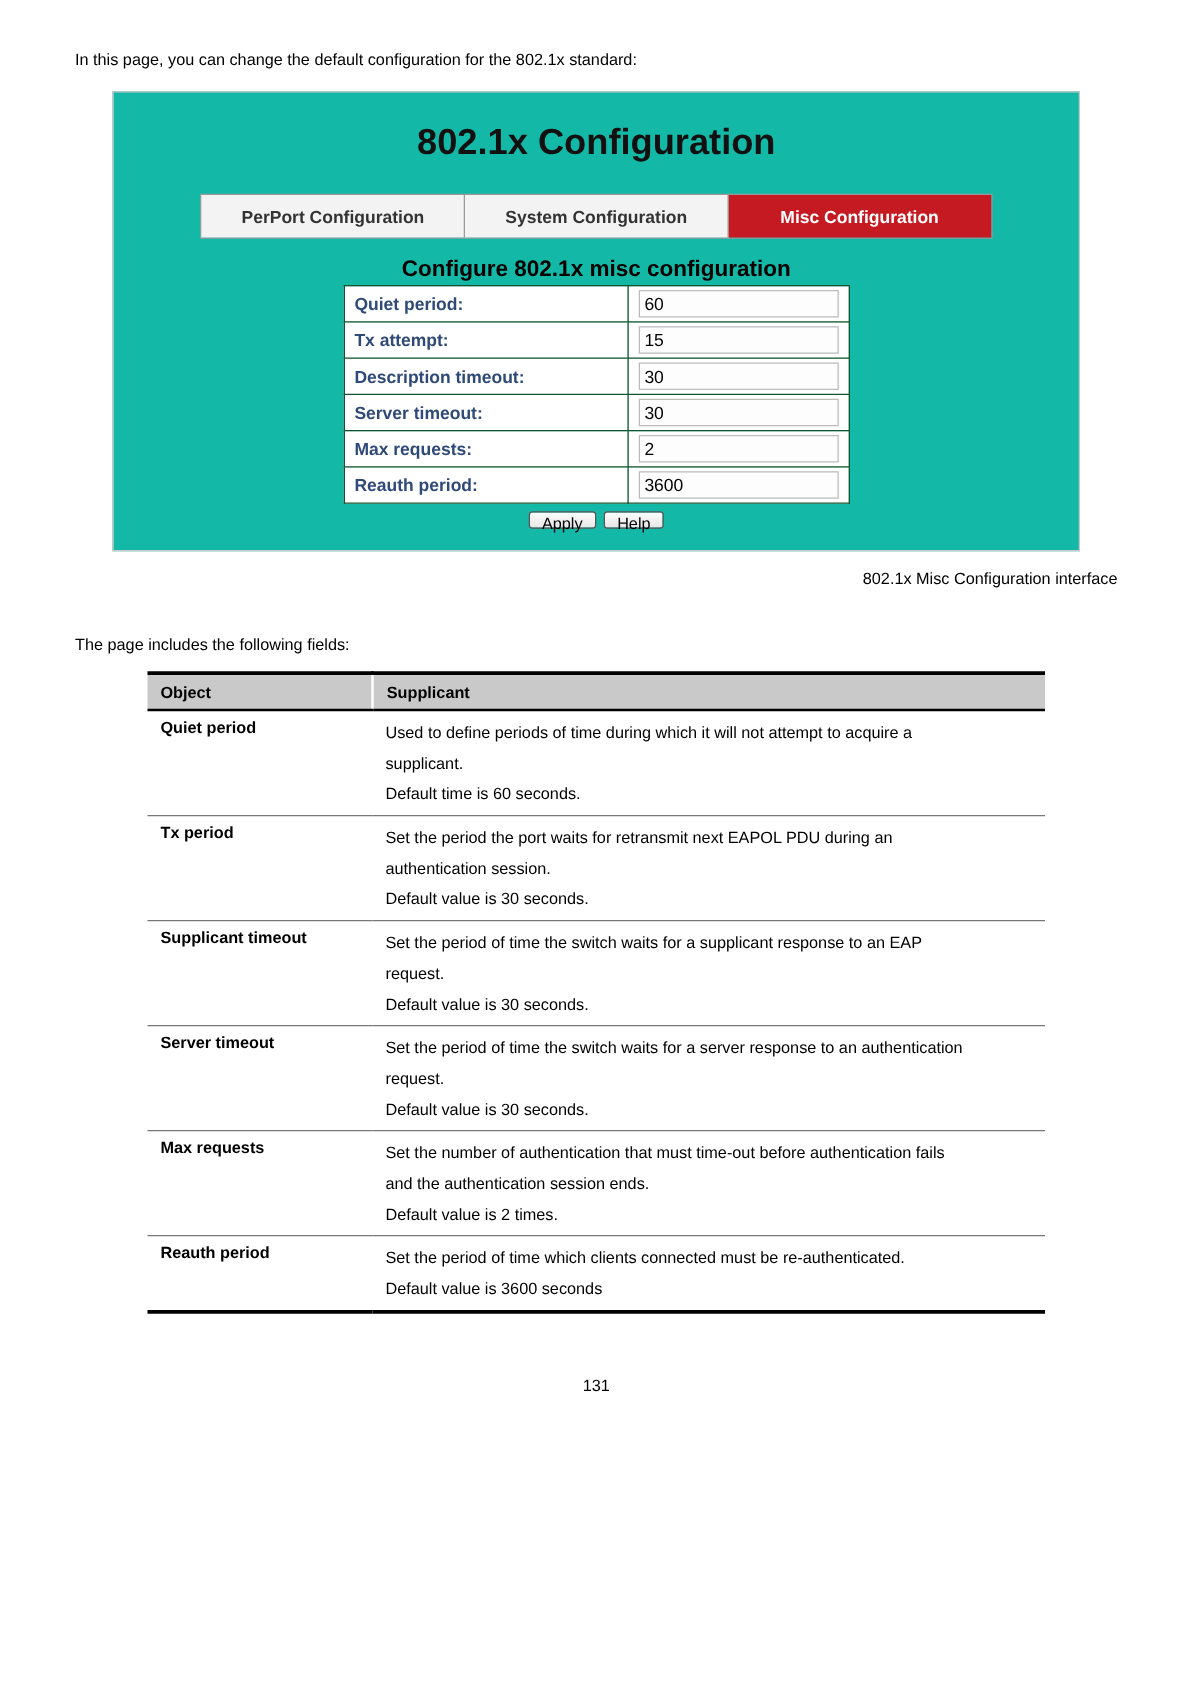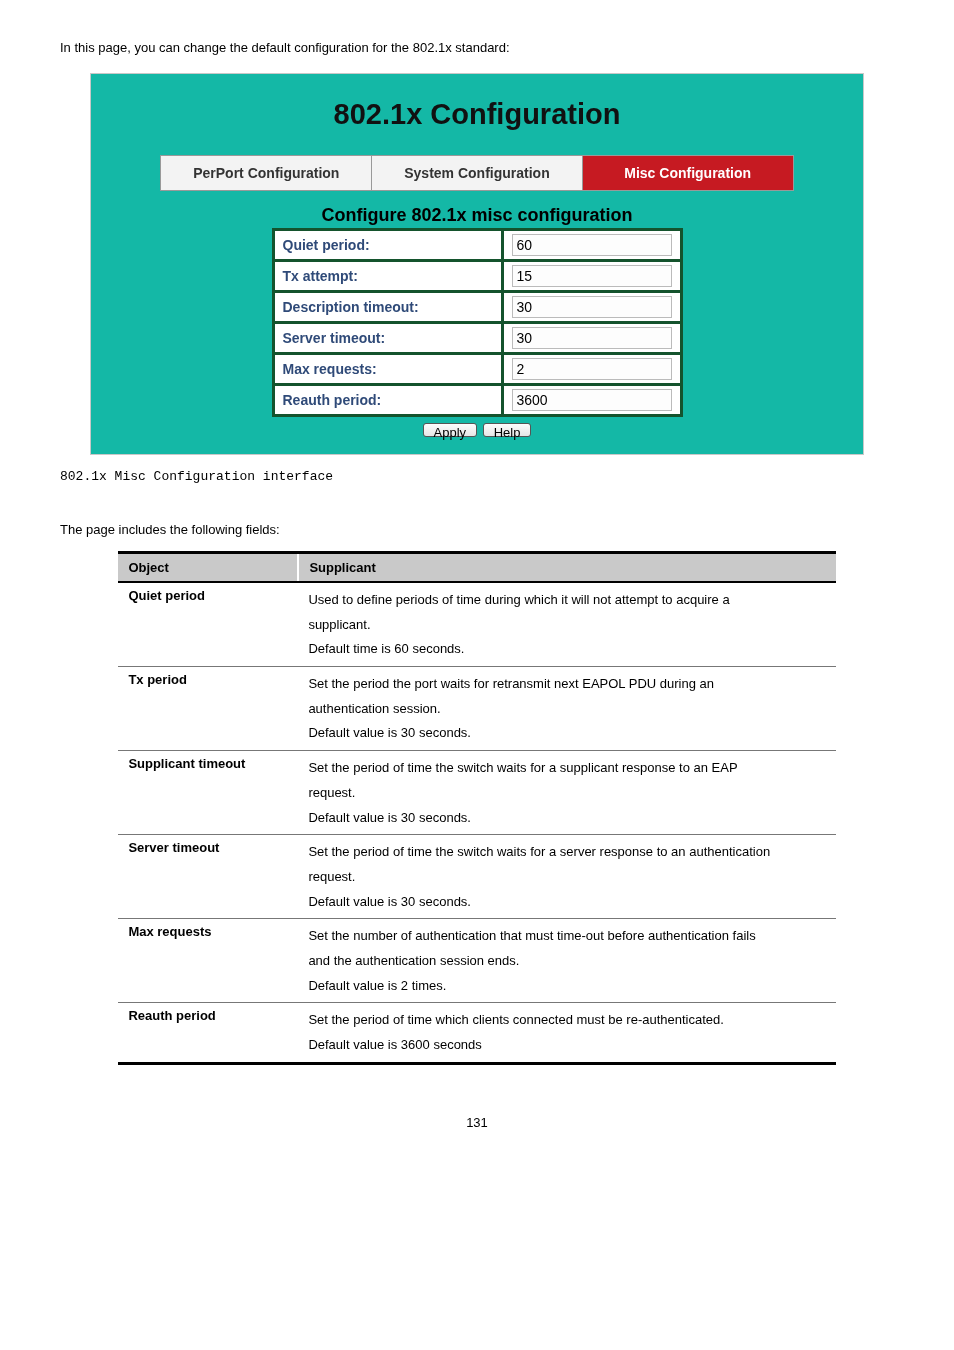--- a/index.html
+++ b/index.html
@@ -62,21 +62,21 @@
     font-weight: bold;
     font-size: 18px;
     text-align: center;
     margin: 14px 0 2px 0;
   }
   .form-table {
     border-collapse: collapse;
     margin: 0 auto;
   }
   .form-table td {
-    border: 3px solid #14532d;
+    border: 1px solid #14532d;
     padding: 3px 8px;
     font-size: 14px;
     vertical-align: middle;
     background: #fff;
   }
   .form-table td.lbl {
     width: 210px;
     font-weight: bold;
     color: #2f4a78;
   }
@@ -97,24 +97,23 @@
     font-size: 13px;
     padding: 1px 10px;
     margin: 0 1px;
     border: 1px solid #555;
     background: linear-gradient(#fdfdfd,#e6e6e6);
     border-radius: 3px;
     cursor: pointer;
     height: 14px;
   }
   .caption {
-    text-align: left;
+    text-align: right;
     font-size: 13px;
     margin: 14px 0 38px 0;
-    font-family: Liberation Mono, monospace;
   }
   
   .fields-intro { margin-bottom: 14px; }
   .desc-table {
     width: 86%;
     margin: 0 auto;
     border-collapse: collapse;
     border-top: 3px solid #000;
     border-bottom: 3px solid #000;
   }

